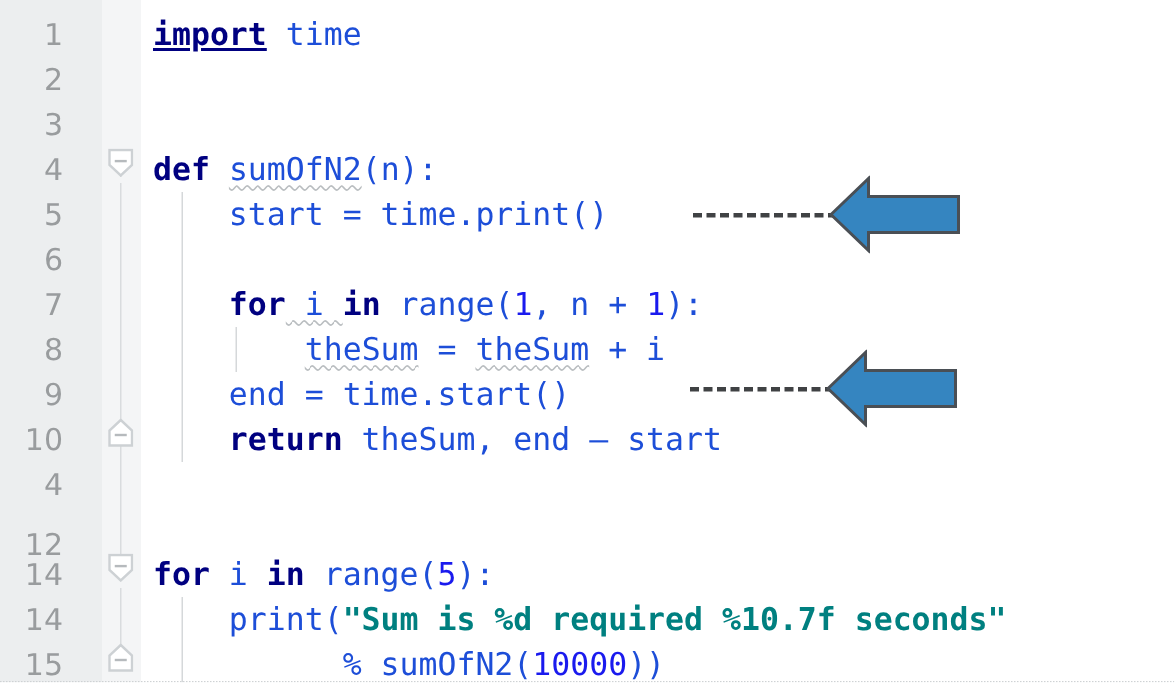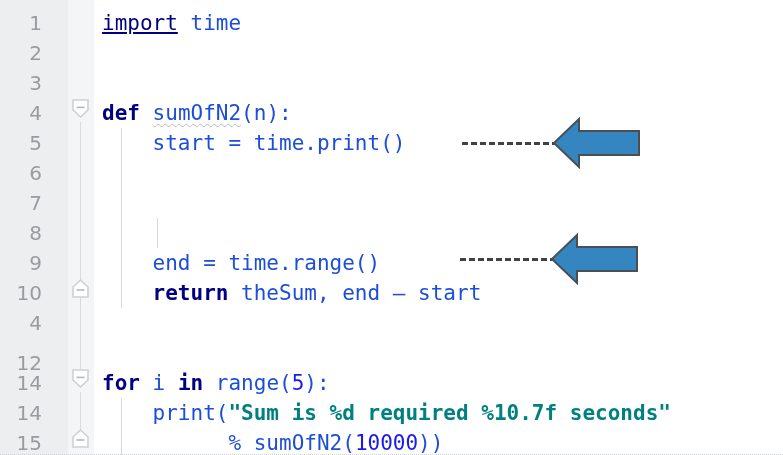--- a/index.html
+++ b/index.html
@@ -80,21 +80,21 @@
     line-height: 30px;
     white-space: pre;
     font-family: "DejaVu Sans Mono", monospace;
     font-size: 21px;
     color: #1b1b1b;
     letter-spacing: 0px;
   }
 
   
   .kw      { color: #000080; font-weight: bold; }
-  .kw-u    { color: #000080; font-weight: normal; text-decoration: underline; text-decoration-color: #000080; }
+  .kw-u    { color: #000080; font-weight: bold; text-decoration: underline; text-decoration-color: #000080; }
   .num     { color: #1a1aee; }
   .str     { color: #008080; font-weight: bold; }
   .plain   { color: #1d4ed8; }
   .squig {
     text-decoration: underline;
     text-decoration-style: wavy;
     text-decoration-color: #b9bdc0;
     text-decoration-thickness: 1px;
     text-underline-offset: 3px;
   }
@@ -203,23 +203,25 @@
 
       <div class="code-line" style="top:38px"><span></span></div>
 
       <div class="code-line" style="top:68px"><span></span></div>
 
       <div class="code-line" style="top:98px"><span class="kw">def</span><span class="plain"> </span><span class="plain squig">sumOfN2</span><span class="plain">(n):</span></div>
 
       <div class="code-line" style="top:128px"><span class="plain">    start = time.print()</span></div>
 
 
-
-
-      <div class="code-line" style="top:248px"><span class="plain">    end = time.range()</span></div>
+      <div class="code-line" style="top:188px"><span class="plain">    </span><span class="kw">for</span><span class="plain squig"> i </span><span class="kw">in</span><span class="plain"> range(</span><span class="num">1</span><span class="plain">, n + </span><span class="num">1</span><span class="plain">):</span></div>
+
+      <div class="code-line" style="top:218px"><span class="plain">        </span><span class="plain squig">theSum</span><span class="plain"> = </span><span class="plain squig">theSum</span><span class="plain"> + i</span></div>
+
+      <div class="code-line" style="top:248px"><span class="plain">    end = time.start()</span></div>
 
       <div class="code-line" style="top:278px"><span class="plain">    </span><span class="kw">return</span><span class="plain"> theSum, end – start</span></div>
 
       <div class="code-line" style="top:308px"><span></span></div>
 
       <div class="code-line" style="top:338px"><span></span></div>
 
       <div class="code-line" style="top:368px"><span class="kw">for</span><span class="plain"> i </span><span class="kw">in</span><span class="plain"> range(</span><span class="num">5</span><span class="plain">):</span></div>
 
       <div class="code-line" style="top:398px"><span class="plain">    print(</span><span class="str">"Sum is %d required %10.7f seconds"</span></div>

